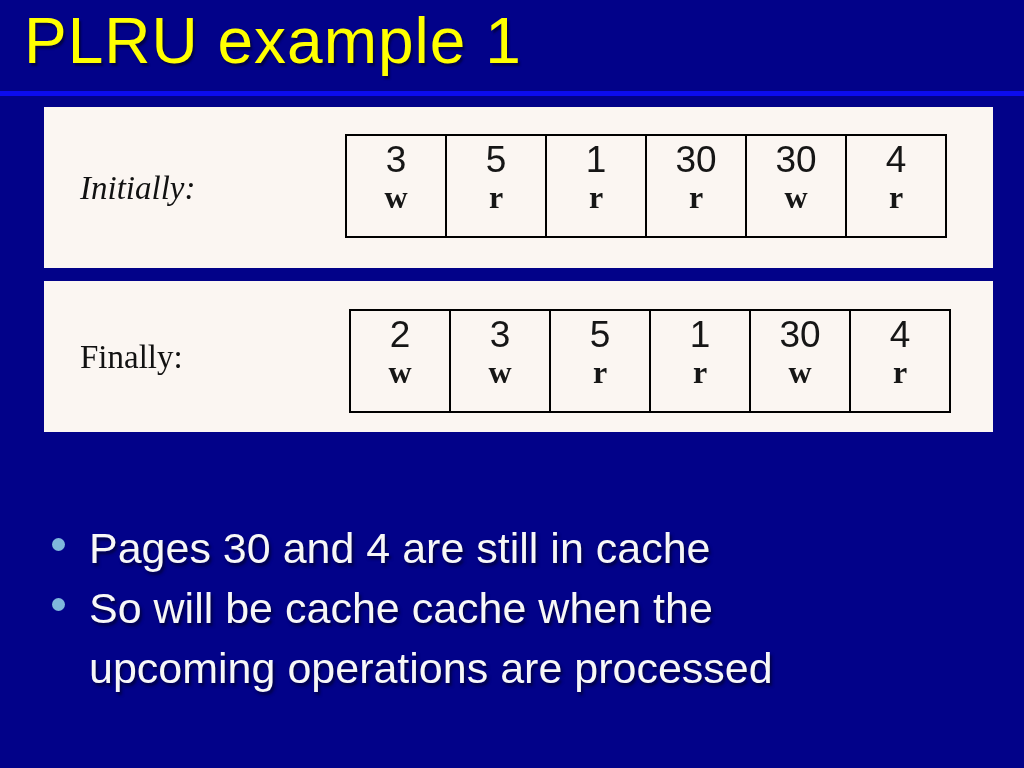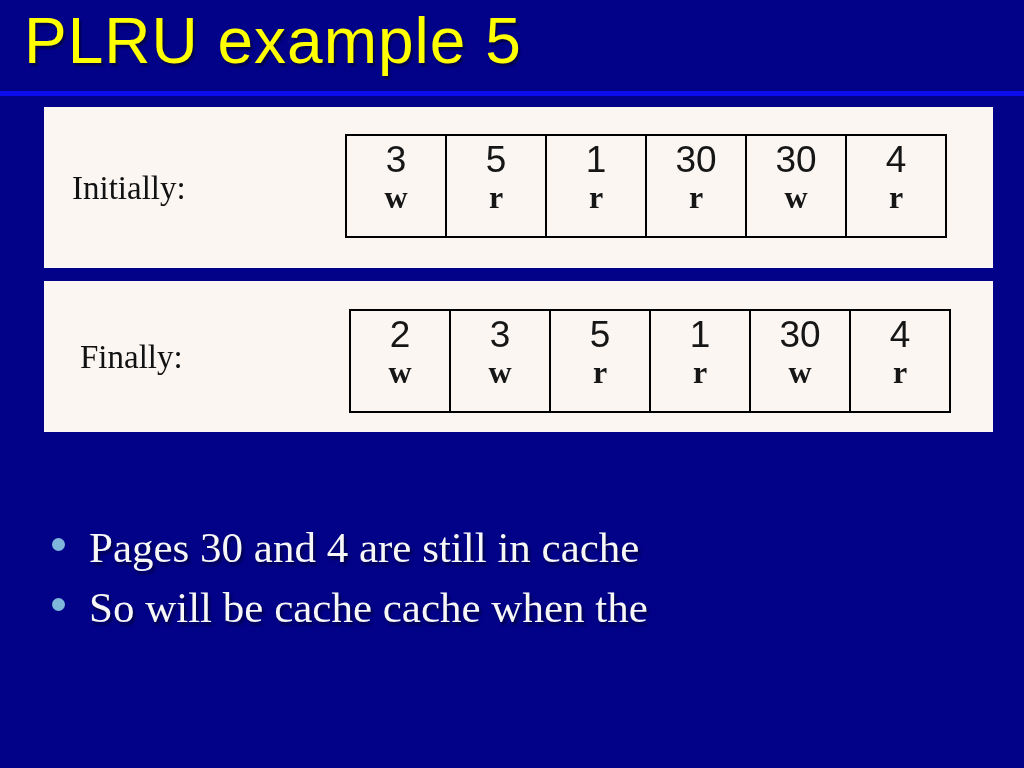--- a/index.html
+++ b/index.html
@@ -42,21 +42,21 @@
   .panel.finally   { top: 281px; height: 151px; }
   .panel-label {
     position: absolute;
     top: 50%;
     transform: translateY(-50%);
     font-family: "Liberation Serif", serif;
     font-size: 33px;
     color: #121212;
     white-space: nowrap;
   }
-  .panel.initially .panel-label { left: 28px; }
+  .panel.initially .panel-label { left: 36px; font-style: italic; }
   .panel.finally   .panel-label { left: 36px; }
   .cache-table {
     position: absolute;
     display: flex;
     border: 2px solid #000;
     background: #FBF6F2;
   }
   .panel.initially .cache-table { left: 301px; top: 27px; height: 100px; }
   .panel.finally   .cache-table { left: 305px; top: 28px; height: 100px; }
   .cache-cell {
@@ -99,28 +99,28 @@
     background: #7FB7DC;
     margin: 20px 24px 0 8px;
   }
   .bullet-text {
     font-family: "Liberation Sans", sans-serif;
     font-size: 43px;
     line-height: 60px;
     color: #F7F7F7;
     text-shadow: 2px 3px 3px rgba(0,0,0,0.5);
   }
-  .bullet-line { display: block; white-space: nowrap; font-family: Liberation Serif, serif; }
+  .bullet-line { display: block; white-space: nowrap; }
 </style>
 </head>
 <body>
 
 <div class="slide">
 
-  <div class="title">PLRU example 5</div>
+  <div class="title">PLRU example 1</div>
   <div class="title-rule"></div>
 
   <div class="panel initially">
     <div class="panel-label">Initially:</div>
     <div class="cache-table">
       <div class="cache-cell">
         <span class="cell-page">3</span>
         <span class="cell-op">w</span>
       </div>
       <div class="cache-cell">
@@ -180,17 +180,18 @@
     <div class="bullet-item">
       <span class="bullet-dot"></span>
       <div class="bullet-text">
         <span class="bullet-line">Pages 30 and 4 are still in cache</span>
       </div>
     </div>
     <div class="bullet-item">
       <span class="bullet-dot"></span>
       <div class="bullet-text">
         <span class="bullet-line">So will be cache cache when the</span>
+        <span class="bullet-line">upcoming operations are processed</span>
       </div>
     </div>
   </div>
 
 </div>
 
 </body></html>

